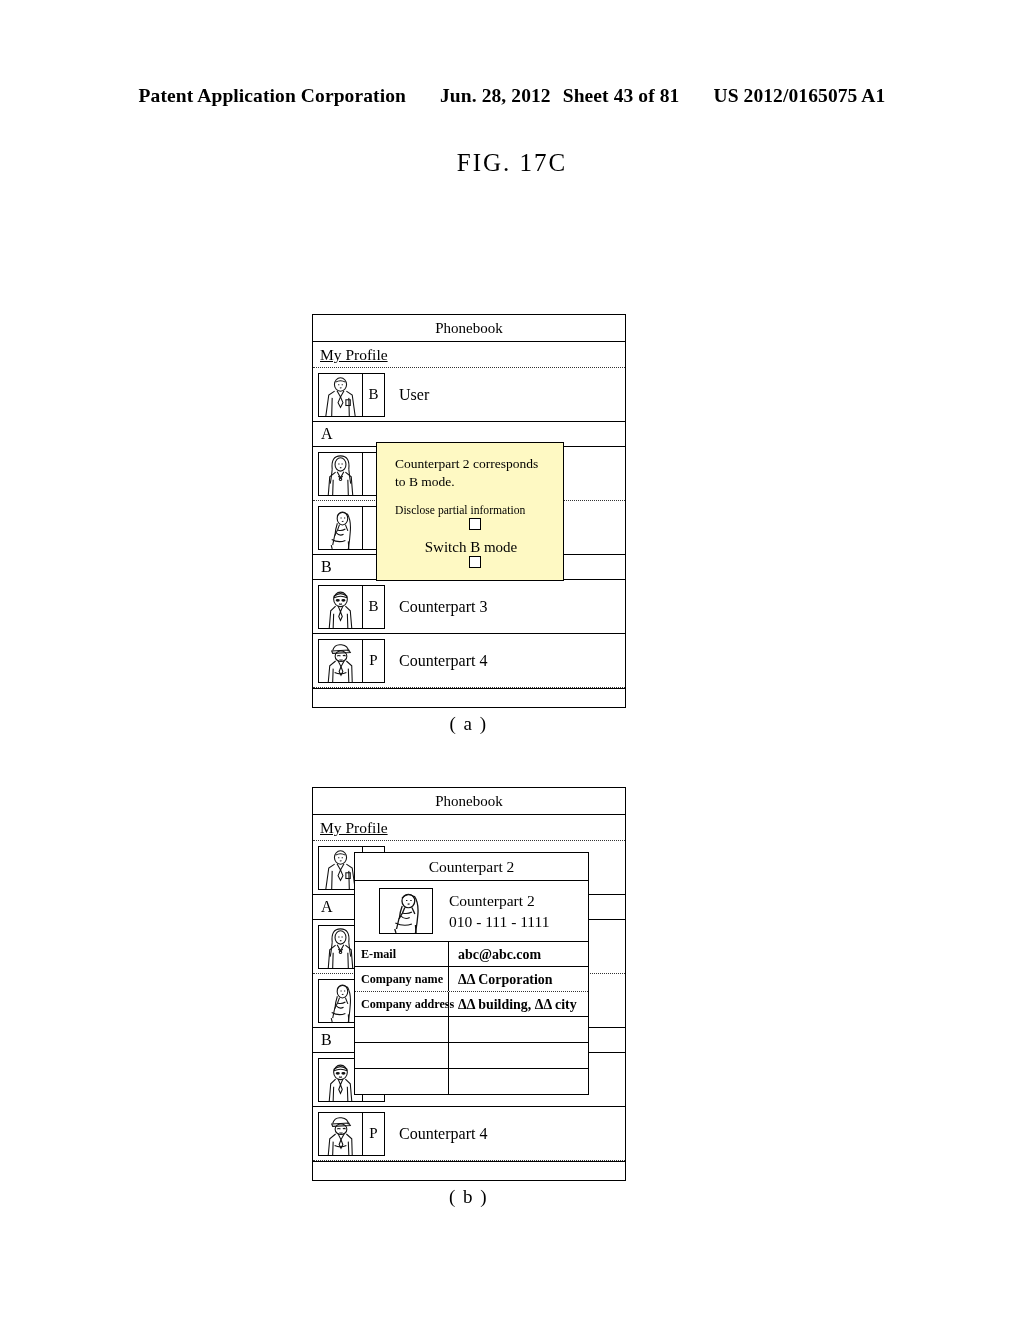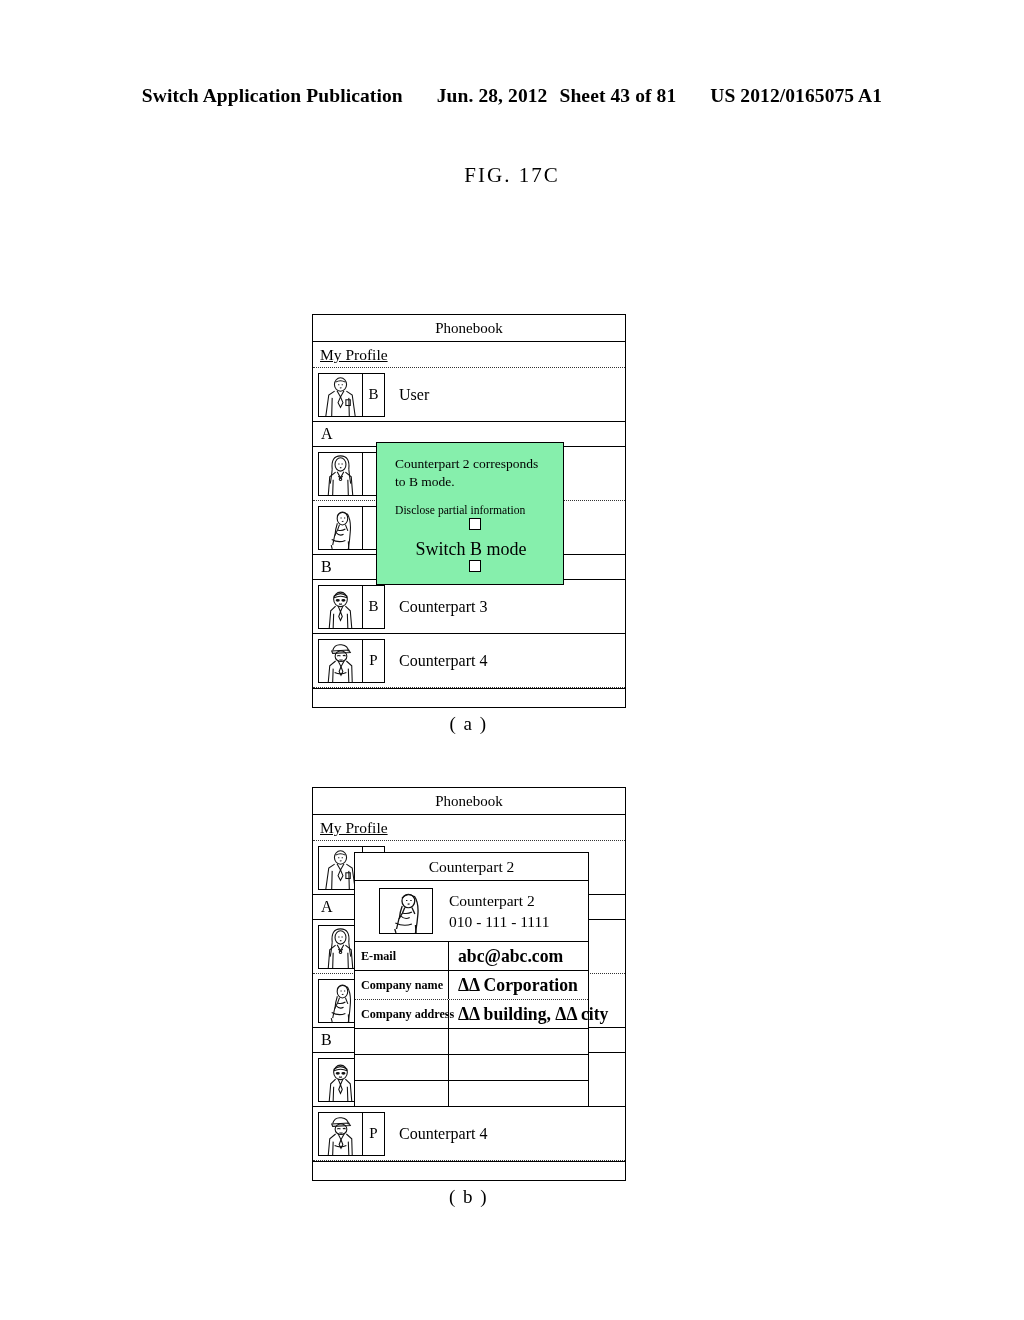--- a/index.html
+++ b/index.html
@@ -30,25 +30,25 @@
     white-space: nowrap;
   }
   .pat-header .seg { display: inline-block; }
   .pat-header .gap-a { display: inline-block; width: 34px; }
   .pat-header .gap-b { display: inline-block; width: 12px; }
   .pat-header .gap-c { display: inline-block; width: 34px; }
 
   
   .fig-title {
     position: absolute;
-    top: 163px;
+    top: 149px;
     left: 0;
     width: 1024px;
     text-align: center;
-    font-size: 21px;
+    font-size: 25px;
     letter-spacing: 2px;
     font-family: "Liberation Serif", "DejaVu Serif", serif;
   }
 
   
   .panel {
     position: absolute;
     width: 314px;
     border: 1.6px solid #000;
     box-sizing: border-box;
@@ -144,21 +144,21 @@
     background: #fff;
   }
 
   
   .popup {
     position: absolute;
     left: 63px;
     top: 127px;
     width: 188px;
     border: 1.8px solid #000;
-    background: #86efac;
+    background: #fef9c3;
     box-sizing: border-box;
     padding: 12px 12px 10px 12px;
     z-index: 20;
   }
   .popup-msg {
     font-size: 13.5px;
     line-height: 1.32;
     padding-left: 6px;
     margin-bottom: 11px;
   }
@@ -170,21 +170,21 @@
     padding-left: 2px;
     flex-direction: column;
   }
   .popup-opt:last-child { margin-bottom: 2px; }
   .opt-label-condensed {
     font-size: 13.5px;
     transform: scaleX(0.86);
     transform-origin: left center;
     white-space: nowrap;
   }
-  .opt-label { font-size: 18px; white-space: nowrap; }
+  .opt-label { font-size: 15px; white-space: nowrap; }
   .checkbox {
     width: 12px;
     height: 12px;
     border: 1.6px solid #000;
     box-sizing: border-box;
     background: #fff;
     flex: 0 0 auto;
     margin-left: 8px;
   }
 
@@ -247,36 +247,36 @@
   }
   .dc-key .shrink {
     transform: scaleX(0.9);
     transform-origin: left center;
     white-space: nowrap;
   }
   .dc-val {
     flex: 1 1 auto;
     padding: 3px 0 3px 9px;
     box-sizing: border-box;
-    font-size: 19px;
+    font-size: 15px;
     display: flex;
     align-items: center;
   }
   .dc-val .shrink {
     transform: scaleX(0.93);
     transform-origin: left center;
     white-space: nowrap;
   }
   .dc-row.blank { min-height: 25px; }
 </style>
 </head>
 <body>
 
 <div class="pat-header">
-  <span class="seg">Switch Application Publication</span><span class="gap-a"></span><span class="seg">Jun. 28, 2012</span><span class="gap-b"></span><span class="seg">Sheet 43 of 81</span><span class="gap-c"></span><span class="seg">US 2012/0165075 A1</span>
+  <span class="seg">Patent Application Corporation</span><span class="gap-a"></span><span class="seg">Jun. 28, 2012</span><span class="gap-b"></span><span class="seg">Sheet 43 of 81</span><span class="gap-c"></span><span class="seg">US 2012/0165075 A1</span>
 </div>
 
 <div class="fig-title">FIG. 17C</div>
 
 <div class="panel" id="panel-a">
 
   <div class="title-bar">Phonebook</div>
 
   <div class="section-bar">My Profile</div>
 

